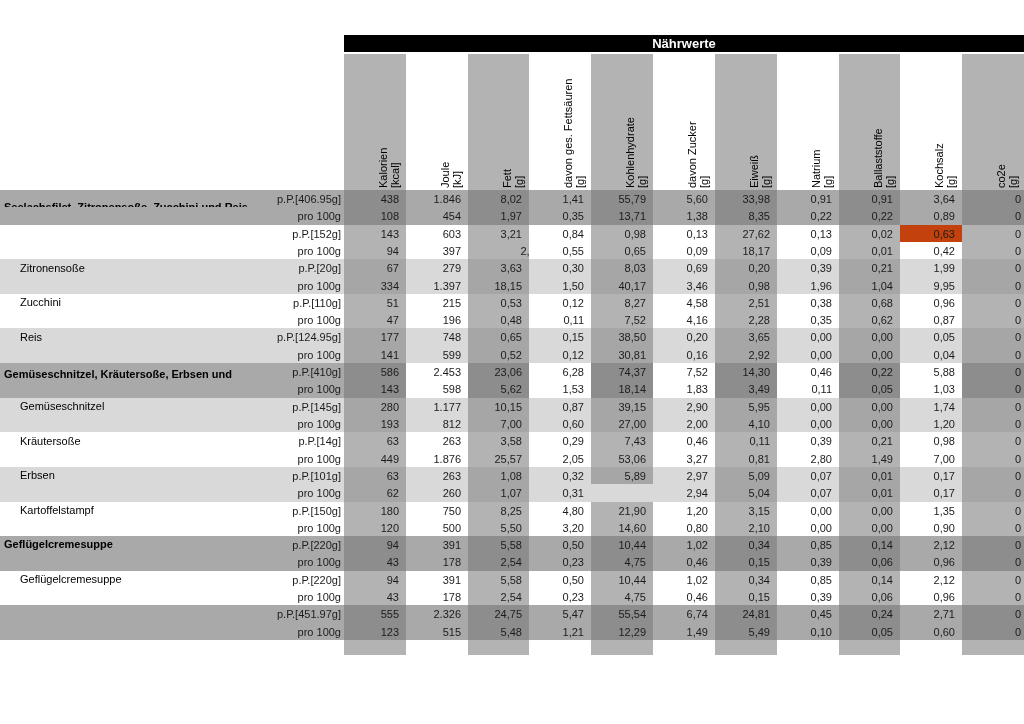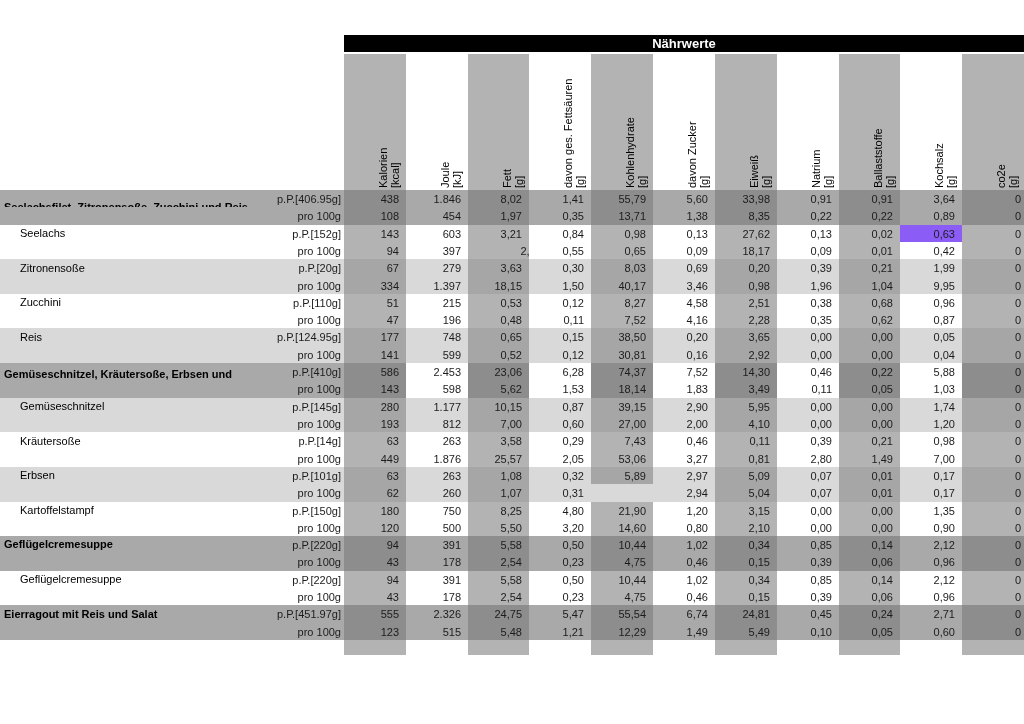--- a/index.html
+++ b/index.html
@@ -112,32 +112,31 @@
         <div class="cell num" style="left: 529px; width: 62px; height: 100%; background: rgb(169, 169, 169);">0,35</div>
         <div class="cell num" style="left: 591px; width: 62px; height: 100%; background: rgb(141, 141, 141);">13,71</div>
         <div class="cell num" style="left: 653px; width: 62px; height: 100%; background: rgb(169, 169, 169);">1,38</div>
         <div class="cell num" style="left: 715px; width: 62px; height: 100%; background: rgb(141, 141, 141);">8,35</div>
         <div class="cell num" style="left: 777px; width: 62px; height: 100%; background: rgb(169, 169, 169);">0,22</div>
         <div class="cell num" style="left: 839px; width: 61px; height: 100%; background: rgb(141, 141, 141);">0,22</div>
         <div class="cell num" style="left: 900px; width: 62px; height: 100%; background: rgb(169, 169, 169);">0,89</div>
         <div class="cell num co2e" style="left: 962px; width: 62px; height: 100%; background: rgb(141, 141, 141);">0</div>
       </div>
       <div class="row" style="top: 225px; height: 17px; background: rgb(255, 255, 255);">
-        <div class="lbl cell sub" style="left: 0px; width: 255px; top: 0px; height: 17px;">Seelachs</div>
         <div class="cell portion" style="left: 255px; width: 88px; height: 100%;">p.P.[152g]</div>
         <div class="cell num" style="left: 344px; width: 62px; height: 100%; background: rgb(179, 179, 179);">143</div>
         <div class="cell num" style="left: 406px; width: 62px; height: 100%; background: rgb(255, 255, 255);">603</div>
         <div class="cell num" style="left: 468px; width: 61px; height: 100%; background: rgb(179, 179, 179);">3,21</div>
         <div class="cell num" style="left: 529px; width: 62px; height: 100%; background: rgb(255, 255, 255);">0,84</div>
         <div class="cell num" style="left: 591px; width: 62px; height: 100%; background: rgb(179, 179, 179);">0,98</div>
         <div class="cell num" style="left: 653px; width: 62px; height: 100%; background: rgb(255, 255, 255);">0,13</div>
         <div class="cell num" style="left: 715px; width: 62px; height: 100%; background: rgb(179, 179, 179);">27,62</div>
         <div class="cell num" style="left: 777px; width: 62px; height: 100%; background: rgb(255, 255, 255);">0,13</div>
         <div class="cell num" style="left: 839px; width: 61px; height: 100%; background: rgb(179, 179, 179);">0,02</div>
-        <div class="cell num" style="left: 900px; width: 62px; height: 100%; background: #8b5cf6;">0,63</div>
+        <div class="cell num" style="left: 900px; width: 62px; height: 100%; background: #c2410c;">0,63</div>
         <div class="cell num co2e" style="left: 962px; width: 62px; height: 100%; background: rgb(179, 179, 179);">0</div>
       </div>
       <div class="row" style="top: 242px; height: 17px; background: rgb(255, 255, 255);">
         <div class="cell portion" style="left: 255px; width: 88px; height: 100%;">pro 100g</div>
         <div class="cell num" style="left: 344px; width: 62px; height: 100%; background: rgb(179, 179, 179);">94</div>
         <div class="cell num" style="left: 406px; width: 62px; height: 100%; background: rgb(255, 255, 255);">397</div>
         <div class="cell num" style="left: 468px; width: 80px; height: 100%; background: rgb(179, 179, 179);">2,11</div>
         <div class="cell num" style="left: 529px; width: 62px; height: 100%; background: rgb(255, 255, 255);">0,55</div>
         <div class="cell num" style="left: 591px; width: 62px; height: 100%; background: rgb(179, 179, 179);">0,65</div>
         <div class="cell num" style="left: 653px; width: 62px; height: 100%; background: rgb(255, 255, 255);">0,09</div>
@@ -433,21 +432,20 @@
         <div class="cell num" style="left: 529px; width: 62px; height: 100%; background: rgb(255, 255, 255);">0,23</div>
         <div class="cell num" style="left: 591px; width: 62px; height: 100%; background: rgb(179, 179, 179);">4,75</div>
         <div class="cell num" style="left: 653px; width: 62px; height: 100%; background: rgb(255, 255, 255);">0,46</div>
         <div class="cell num" style="left: 715px; width: 62px; height: 100%; background: rgb(179, 179, 179);">0,15</div>
         <div class="cell num" style="left: 777px; width: 62px; height: 100%; background: rgb(255, 255, 255);">0,39</div>
         <div class="cell num" style="left: 839px; width: 61px; height: 100%; background: rgb(179, 179, 179);">0,06</div>
         <div class="cell num" style="left: 900px; width: 62px; height: 100%; background: rgb(255, 255, 255);">0,96</div>
         <div class="cell num co2e" style="left: 962px; width: 62px; height: 100%; background: rgb(179, 179, 179);">0</div>
       </div>
       <div class="row" style="top: 605px; height: 18px; background: rgb(169, 169, 169);">
-        <div class="lbl cell bold" style="left: 0px; width: 255px; top: 0px; height: 18px;">Eierragout mit Reis und Salat</div>
         <div class="cell portion" style="left: 255px; width: 88px; height: 100%;">p.P.[451.97g]</div>
         <div class="cell num" style="left: 344px; width: 62px; height: 100%; background: rgb(141, 141, 141);">555</div>
         <div class="cell num" style="left: 406px; width: 62px; height: 100%; background: rgb(169, 169, 169);">2.326</div>
         <div class="cell num" style="left: 468px; width: 61px; height: 100%; background: rgb(141, 141, 141);">24,75</div>
         <div class="cell num" style="left: 529px; width: 62px; height: 100%; background: rgb(169, 169, 169);">5,47</div>
         <div class="cell num" style="left: 591px; width: 62px; height: 100%; background: rgb(141, 141, 141);">55,54</div>
         <div class="cell num" style="left: 653px; width: 62px; height: 100%; background: rgb(169, 169, 169);">6,74</div>
         <div class="cell num" style="left: 715px; width: 62px; height: 100%; background: rgb(141, 141, 141);">24,81</div>
         <div class="cell num" style="left: 777px; width: 62px; height: 100%; background: rgb(169, 169, 169);">0,45</div>
         <div class="cell num" style="left: 839px; width: 61px; height: 100%; background: rgb(141, 141, 141);">0,24</div>

